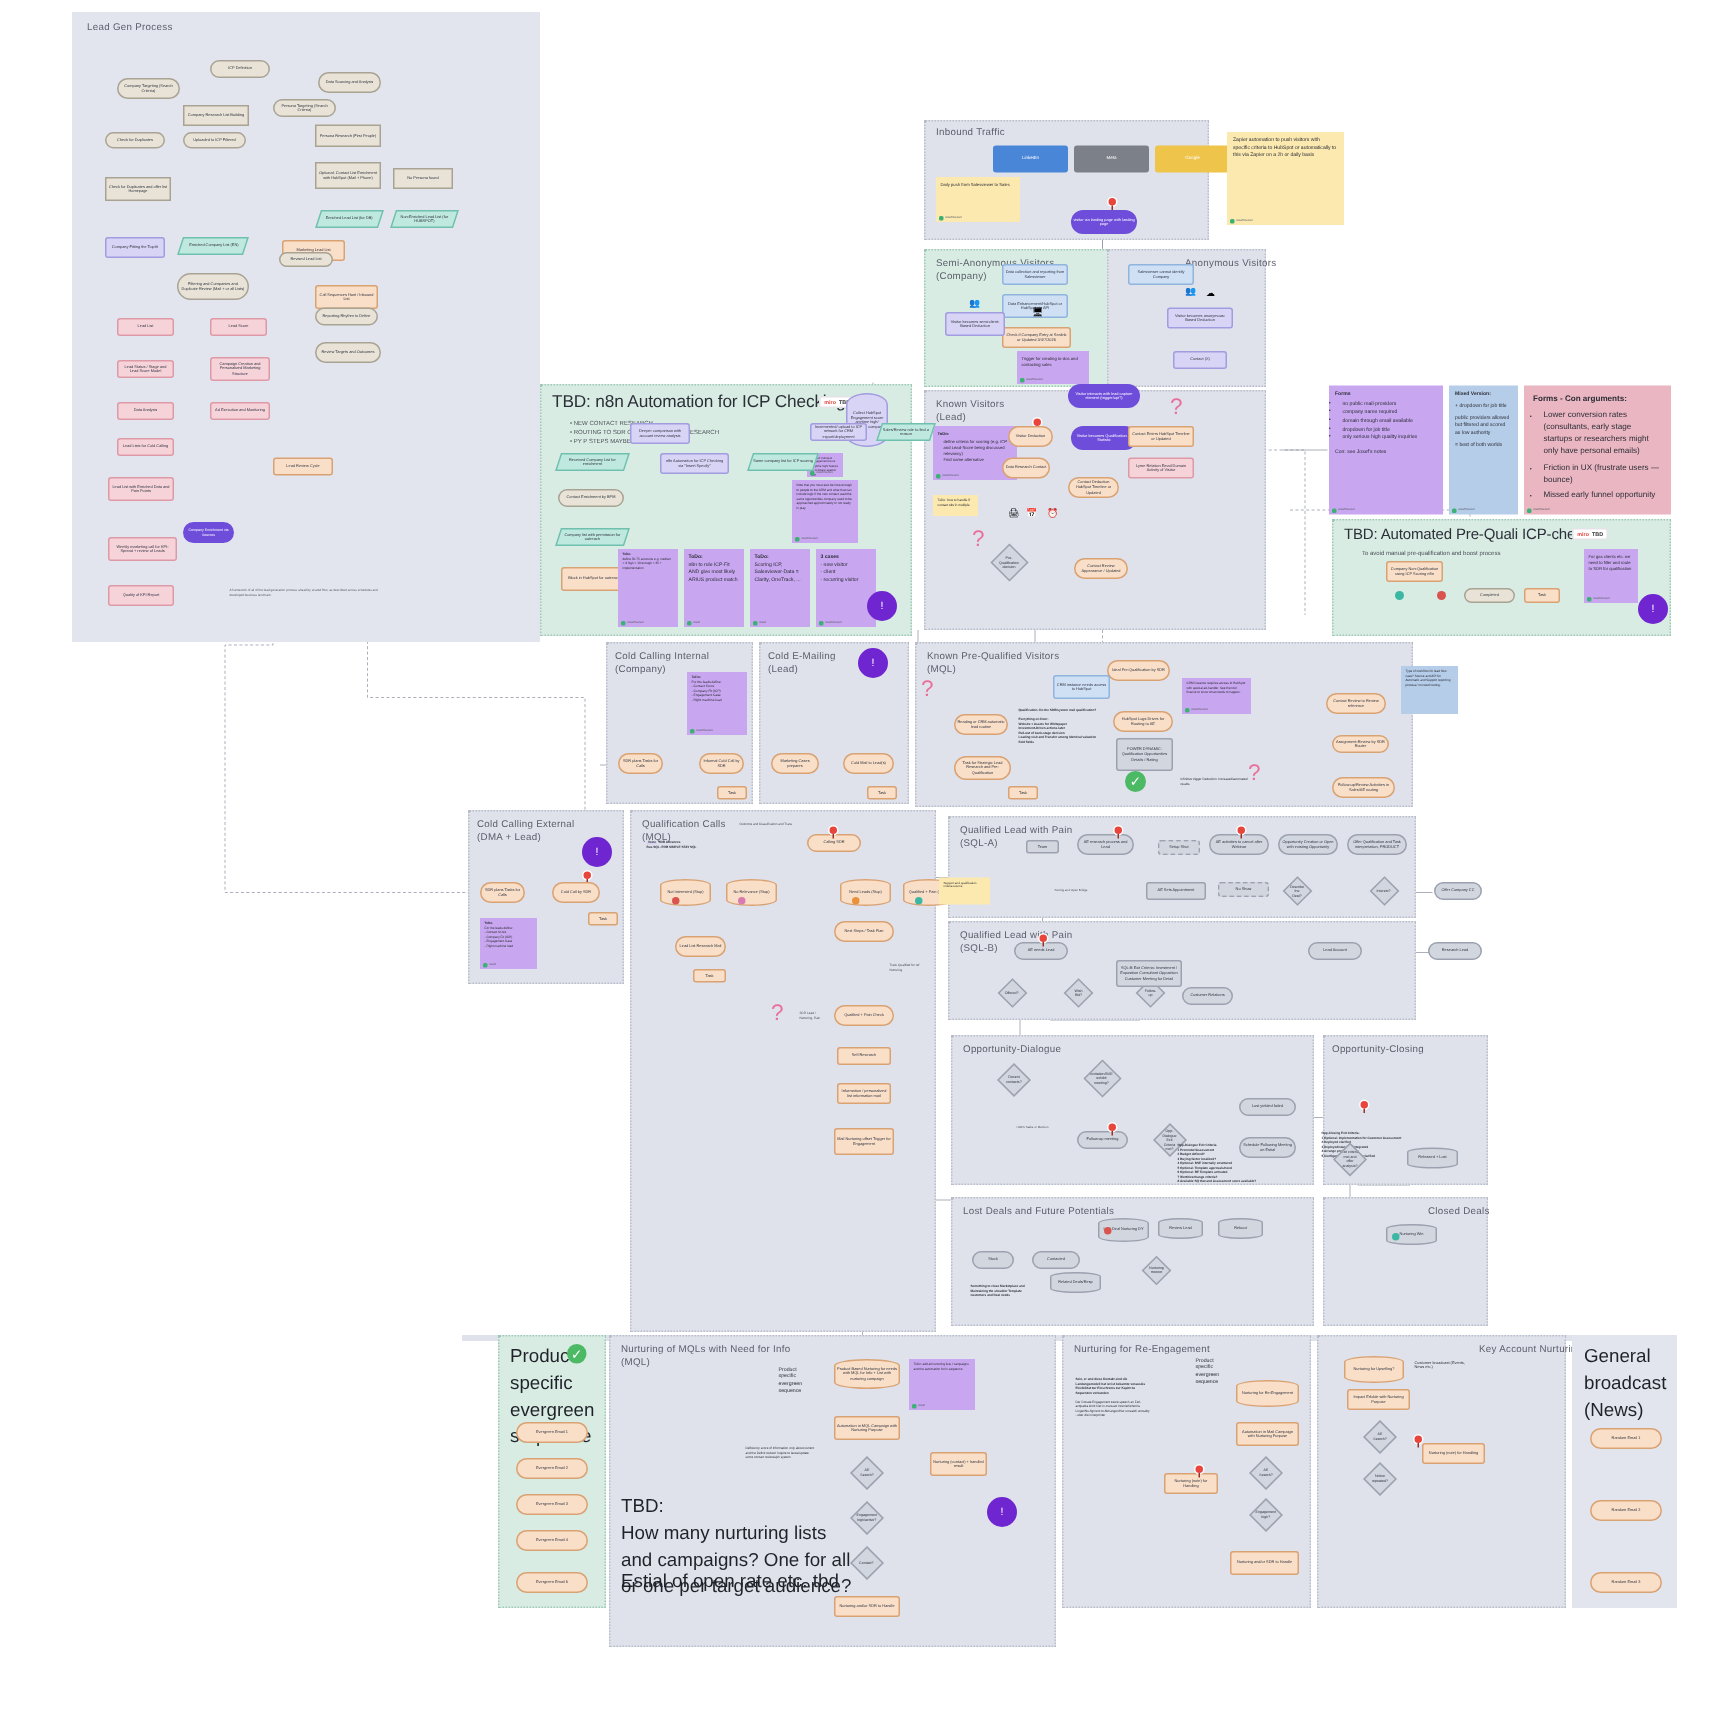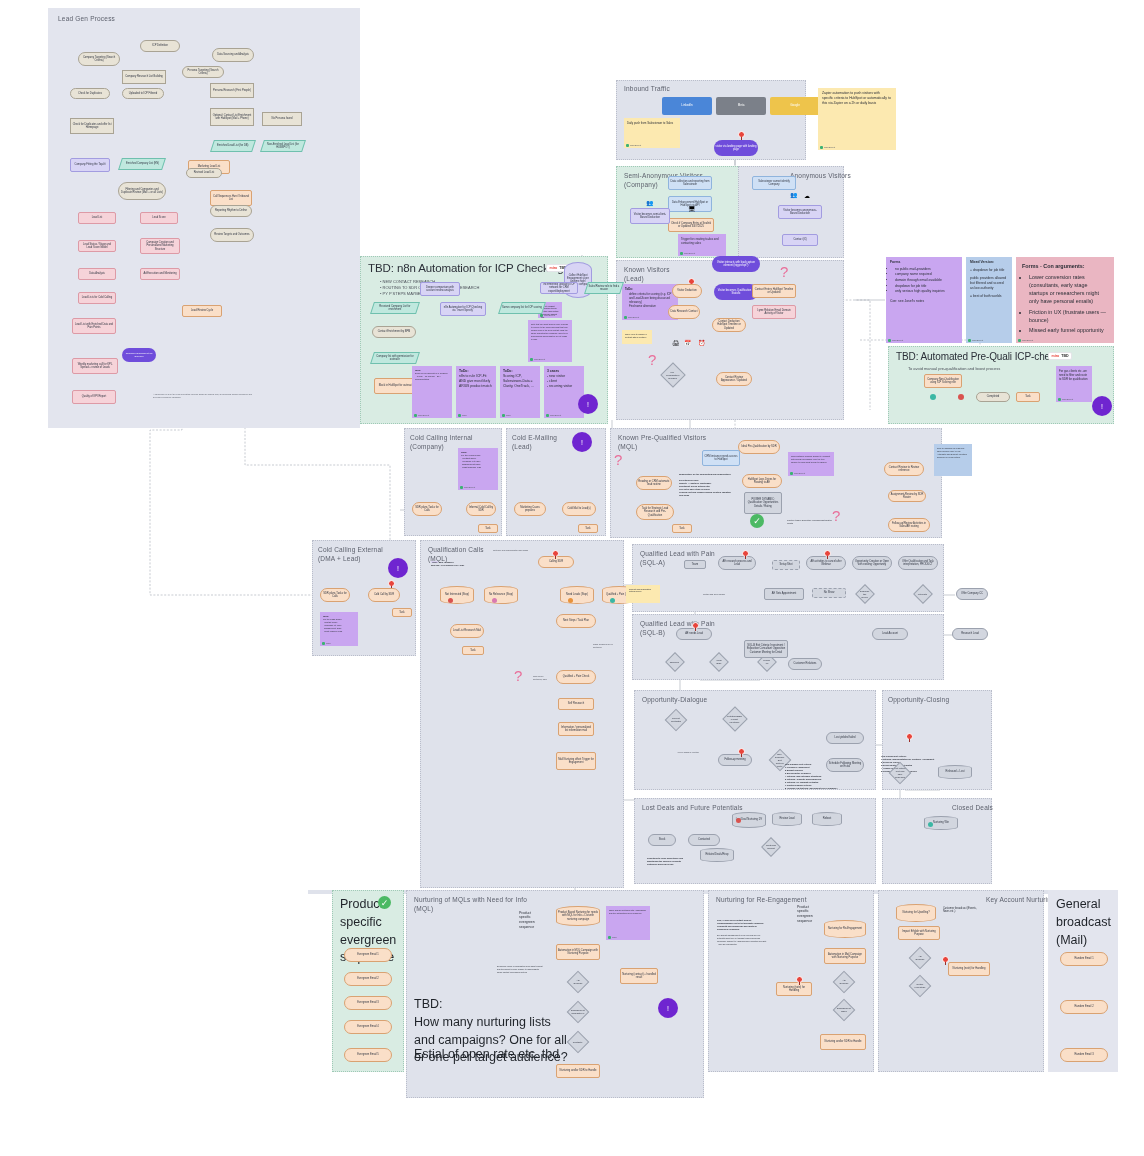--- a/index.html
+++ b/index.html
@@ -911,18 +911,18 @@
     </div>
   <div class="n n-orangesq" style="left:948px;top:962px;width:42px;height:14px;">Nurturing (note) for Handling</div>
   <div class="pin" style="left:942px;top:956px;">
     <div class="head"></div>
       <div class="tail"></div>
   </div>
 
   <div class="frame f-greyplain" style="left:1048px;top:890px;width:70px;height:182px;background:#e3e5ee;"></div>
   <div class="hugetext" style="left:1056px;top:896px;width:60px;white-space:pre-line;">General
 broadcast
-(Mail)</div>
+(News)</div>
   <div class="n n-orange" style="left:1060px;top:952px;width:48px;height:14px;">Random Email 1</div>
   <div class="n n-orange" style="left:1060px;top:1000px;width:48px;height:14px;">Random Email 2</div>
   <div class="n n-orange" style="left:1060px;top:1048px;width:48px;height:14px;">Random Email 3</div>
 
 </div>
 
 </body></html>

